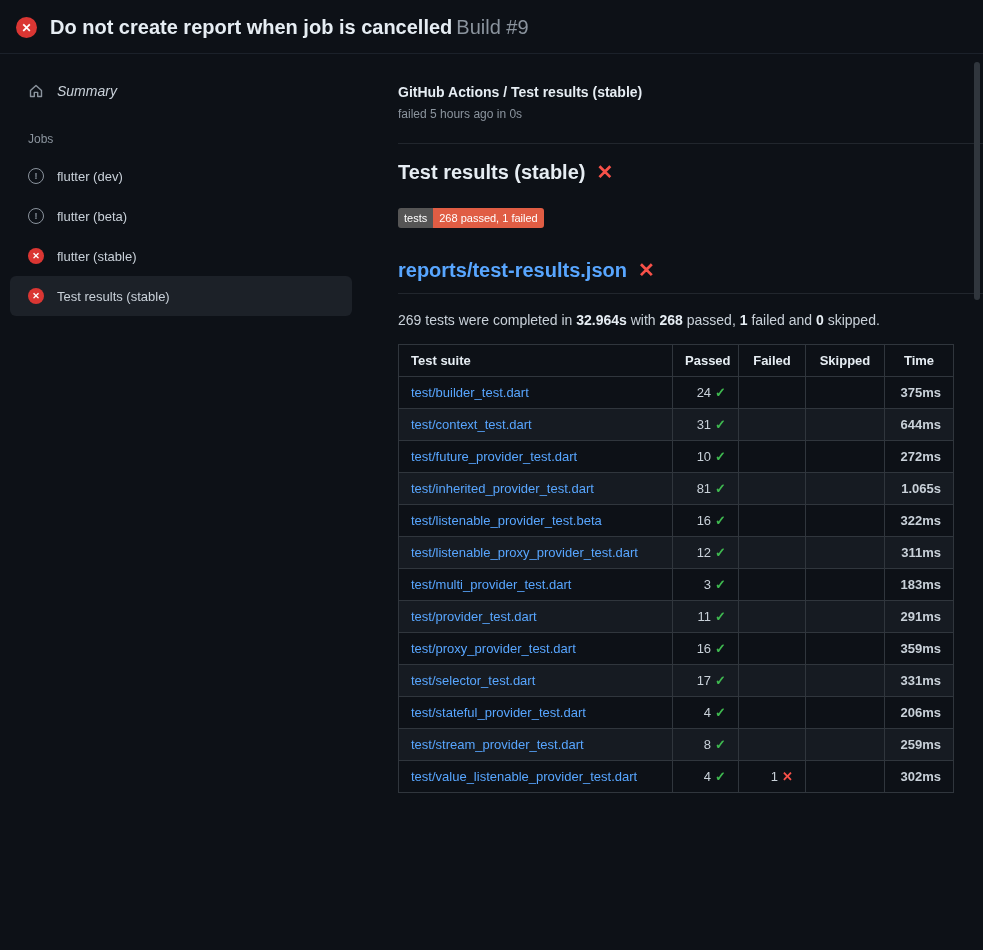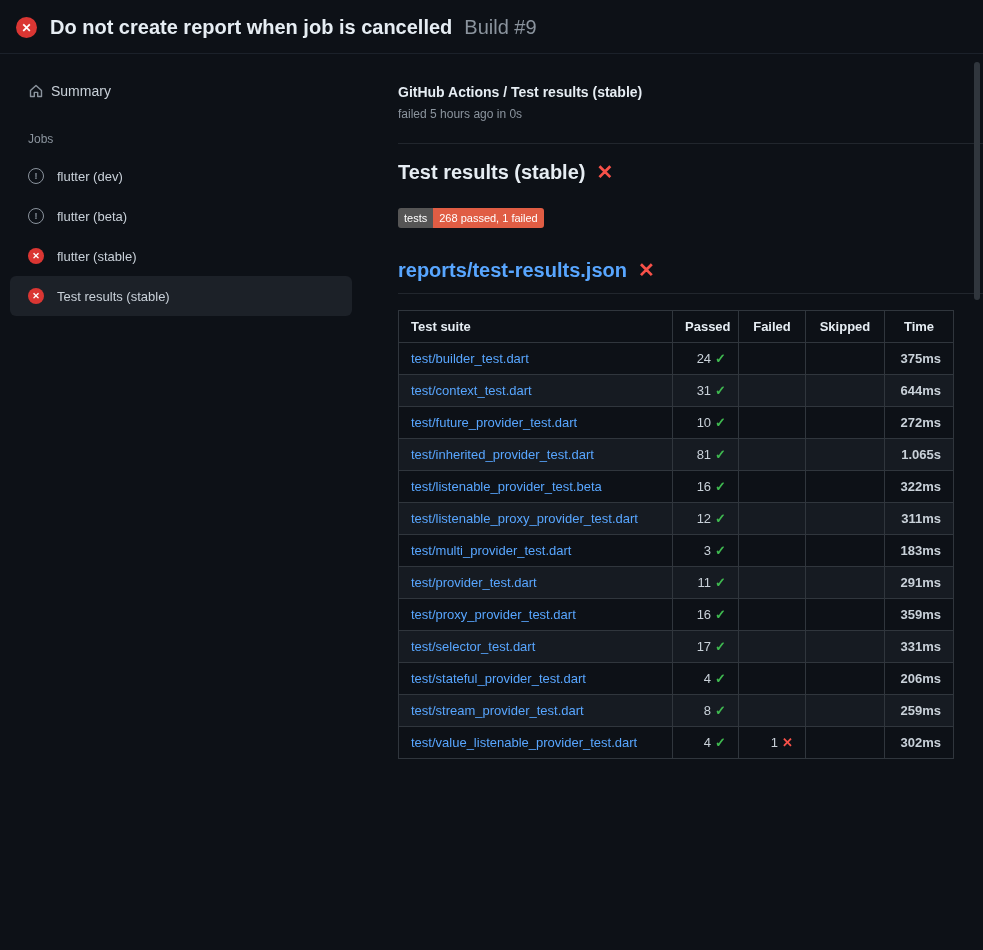--- a/index.html
+++ b/index.html
@@ -22,31 +22,31 @@
   }
   .circle-x {
     border-radius: 50%;
     background: var(--failed-circle, #da3633);
     color: #fff;
     display: inline-flex; align-items: center; justify-content: center;
     font-weight: 700; flex: none; line-height: 1;
   }
   .circle-x.lg { width: 21px; height: 21px; font-size: 12px; }
   .build-title { font-size: 20px; font-weight: 700; color: #e6edf3; }
-  .build-number { color: #8b949e; font-weight: 400; margin-left: 12px; }
+  .build-number { color: #8b949e; font-weight: 400; margin-left: 4px; }
 
   
   .layout { display: flex; align-items: flex-start; }
 
   
   .sidebar { width: 383px; flex: none; padding-top: 22px; }
   .summary-item {
-    display: flex; align-items: center; gap: 7px;
+    display: flex; align-items: center; gap: 13px;
     padding: 7px 16px 7px 28px;
-    color: #c9d1d9; font-size: 14px; cursor: pointer;
+    color: #c9d1d9; font-size: 14px; cursor: pointer; font-style: italic;
   }
   .jobs-heading { margin: 26px 0 10px 28px; font-size: 12px; color: #8b949e; }
   .job-item {
     display: flex; align-items: center; gap: 13px;
     height: 40px; margin: 0 31px 0 10px; padding-left: 18px;
     border-radius: 6px; font-size: 13px; color: #c9d1d9; cursor: pointer;
   }
   .job-item.selected { background: #1c2128; }
   .status-icon {
     width: 16px; height: 16px; border-radius: 50%; flex: none;
@@ -159,20 +159,21 @@
     <div class="badge">
       <span class="badge-label">tests</span>
       <span class="badge-value">268 passed, 1 failed</span>
     </div>
 
     <h2 class="report-heading">
         <a class="report-link" href="#">reports/test-results.json</a>
         <span class="x-mark">✕</span>
       </h2>
 
+    <p class="summary-line"><span>269 tests were completed in </span><strong>32.964s</strong><span> with </span><strong>268</strong><span> passed, </span><strong>1</strong><span> failed and </span><strong>0</strong><span> skipped.</span></p>
 
     <table class="results-table">
       <colgroup>
         <col style="width:274px">
           <col style="width:66px">
           <col style="width:67px">
           <col style="width:79px">
           <col style="width:69px">
       </colgroup>
       <thead>

